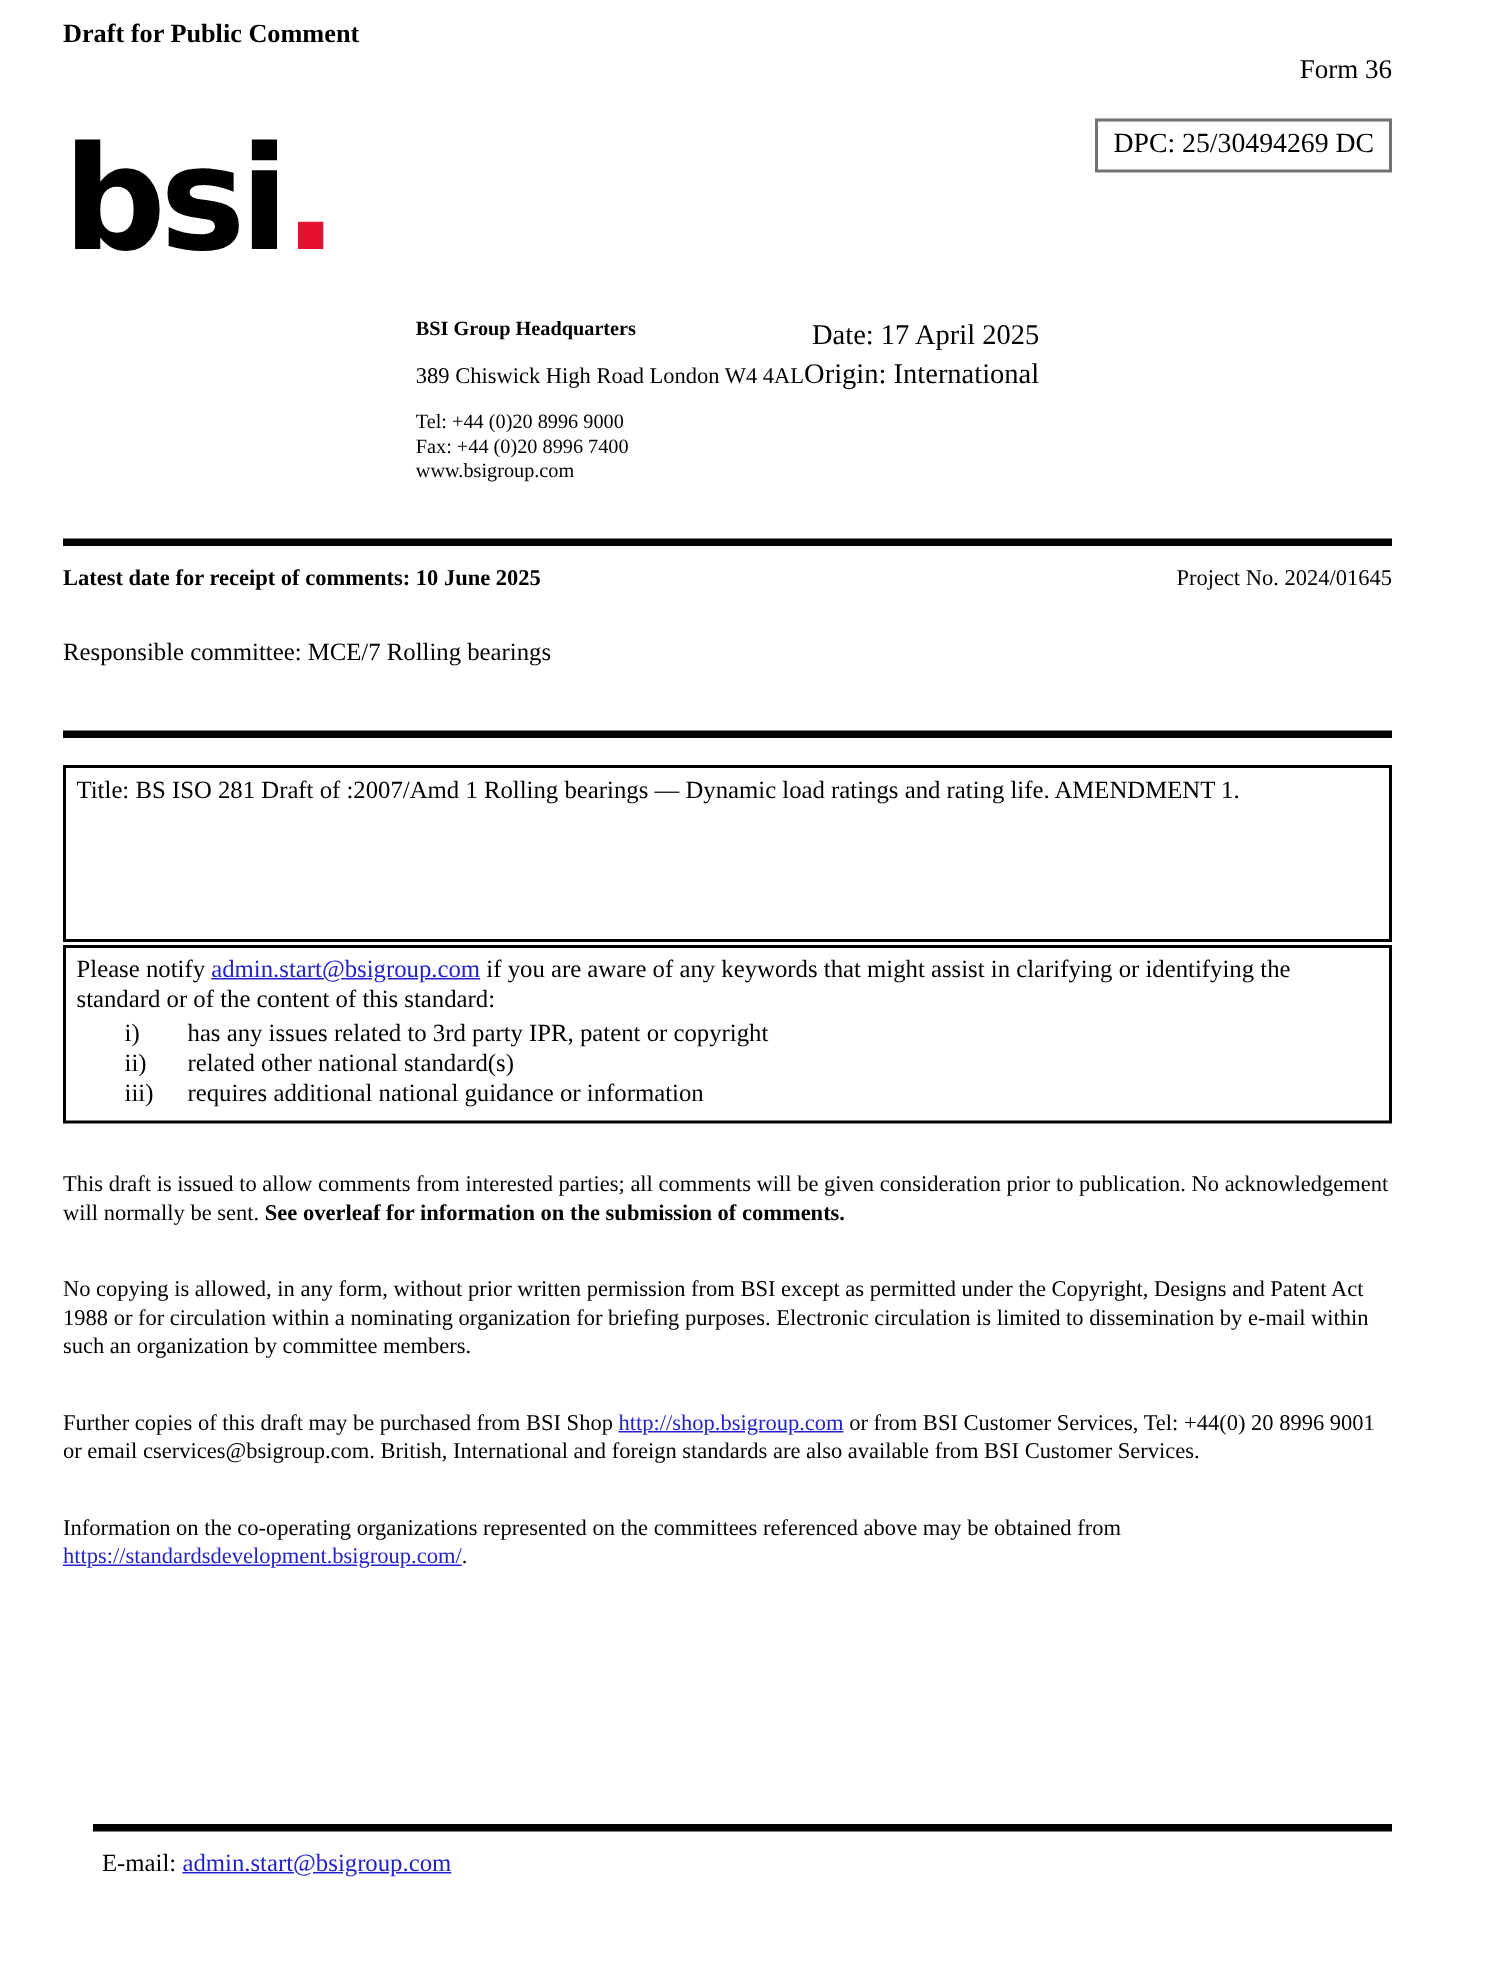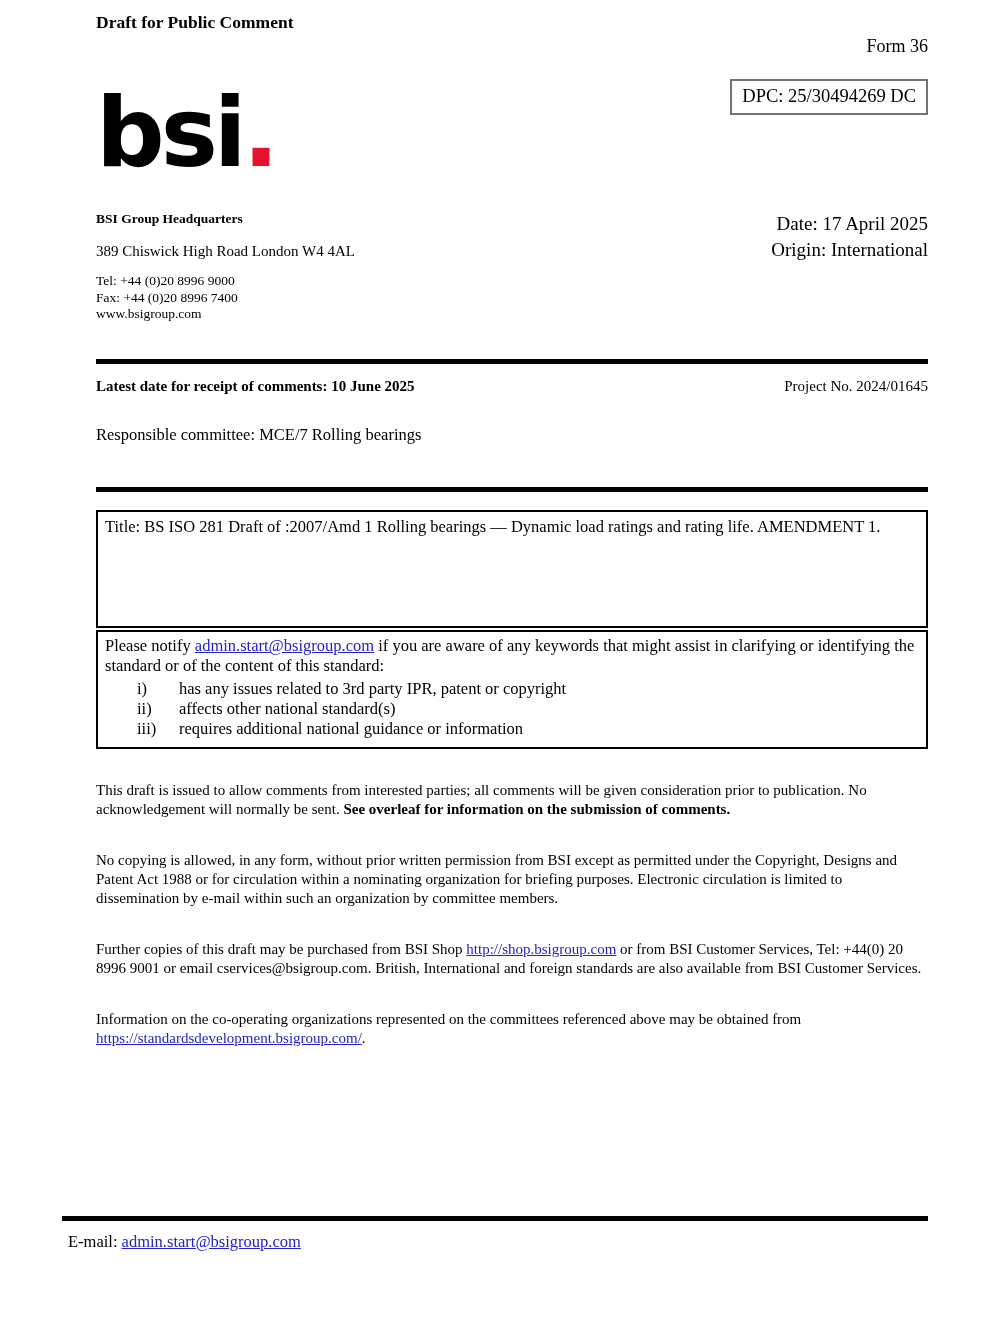--- a/index.html
+++ b/index.html
@@ -7,21 +7,21 @@
   body {
     width: 990px; height: 1320px;
     font-family: "Liberation Serif", serif;
     color: #000000;
     position: relative;
     overflow: hidden;
   }
   .page {
     position: relative;
     width: 990px; height: 1320px;
-    padding: 12px 62px 0 96px;
+    padding: 12px 62px 0 42px;
   }
   .top-row { display: flex; justify-content: space-between; align-items: flex-start; }
   .draft-label { font-weight: bold; font-size: 17.5px; }
   .form-label { font-size: 18px; margin-top: 24px; }
   .dpc-row { display: flex; justify-content: flex-end; margin-top: 22px; }
   .dpc-box {
     border: 2px solid #737373;
     padding: 5px 10px 6px 10px;
     font-size: 18.5px;
     min-width: 190px;
@@ -31,21 +31,21 @@
     margin-top: -30px;
     font-family: "DejaVu Sans", sans-serif;
     font-weight: bold;
     font-size: 96px;
     line-height: 1.0;
     letter-spacing: -4px;
     color: #000;
     width: fit-content;
   }
   .logo .dot { color: #e8112d; }
-  .addr-row { display: flex; justify-content: space-between; margin-top: 30px; }
+  .addr-row { display: flex; justify-content: center; margin-top: 30px; }
   .addr-left { font-size: 13.5px; line-height: 1.25; }
   .addr-title { font-weight: bold; font-size: 13.5px; margin-bottom: 14px; }
   .addr-line1 { font-size: 15px; margin-bottom: 12px; }
   .addr-tel, .addr-fax, .addr-web { font-size: 13.5px; }
   .meta-right { text-align: right; font-size: 19px; line-height: 1.35; }
   .rule { height: 5px; background: #000; }
   .rule-1 { margin-top: 36px; }
   .rule-2 { margin-top: 42px; }
   .comments-row { display: flex; justify-content: space-between; margin-top: 14px; font-size: 15px; }
   .comments-left { font-weight: bold; }
@@ -126,21 +126,21 @@
 
   <div class="notify-box">
     <span>Please notify </span><a class="link">admin.start@bsigroup.com</a><span> if you are aware of any keywords that might assist in clarifying or identifying the standard or of the content of this standard:</span>
     <div class="notify-list">
       <div class="notify-item">
         <span class="roman">i)</span>
         <span>has any issues related to 3rd party IPR, patent or copyright</span>
       </div>
       <div class="notify-item">
         <span class="roman">ii)</span>
-        <span>affects other national standard(s)</span>
+        <span>related other national standard(s)</span>
       </div>
       <div class="notify-item">
         <span class="roman">iii)</span>
         <span>requires additional national guidance or information</span>
       </div>
     </div>
   </div>
 
 
   <div class="para">

